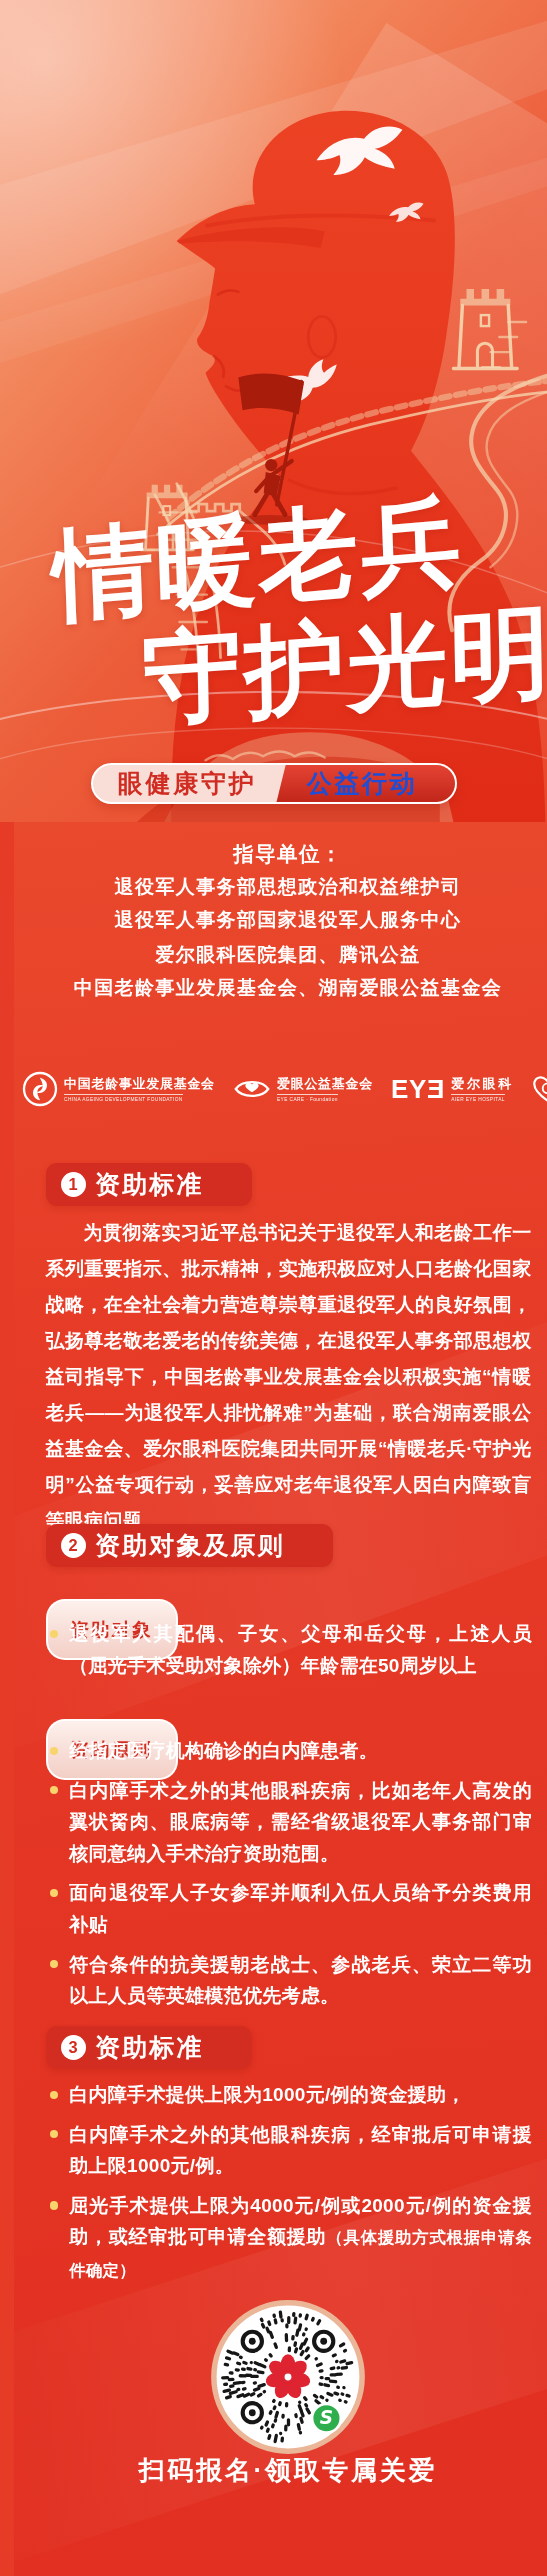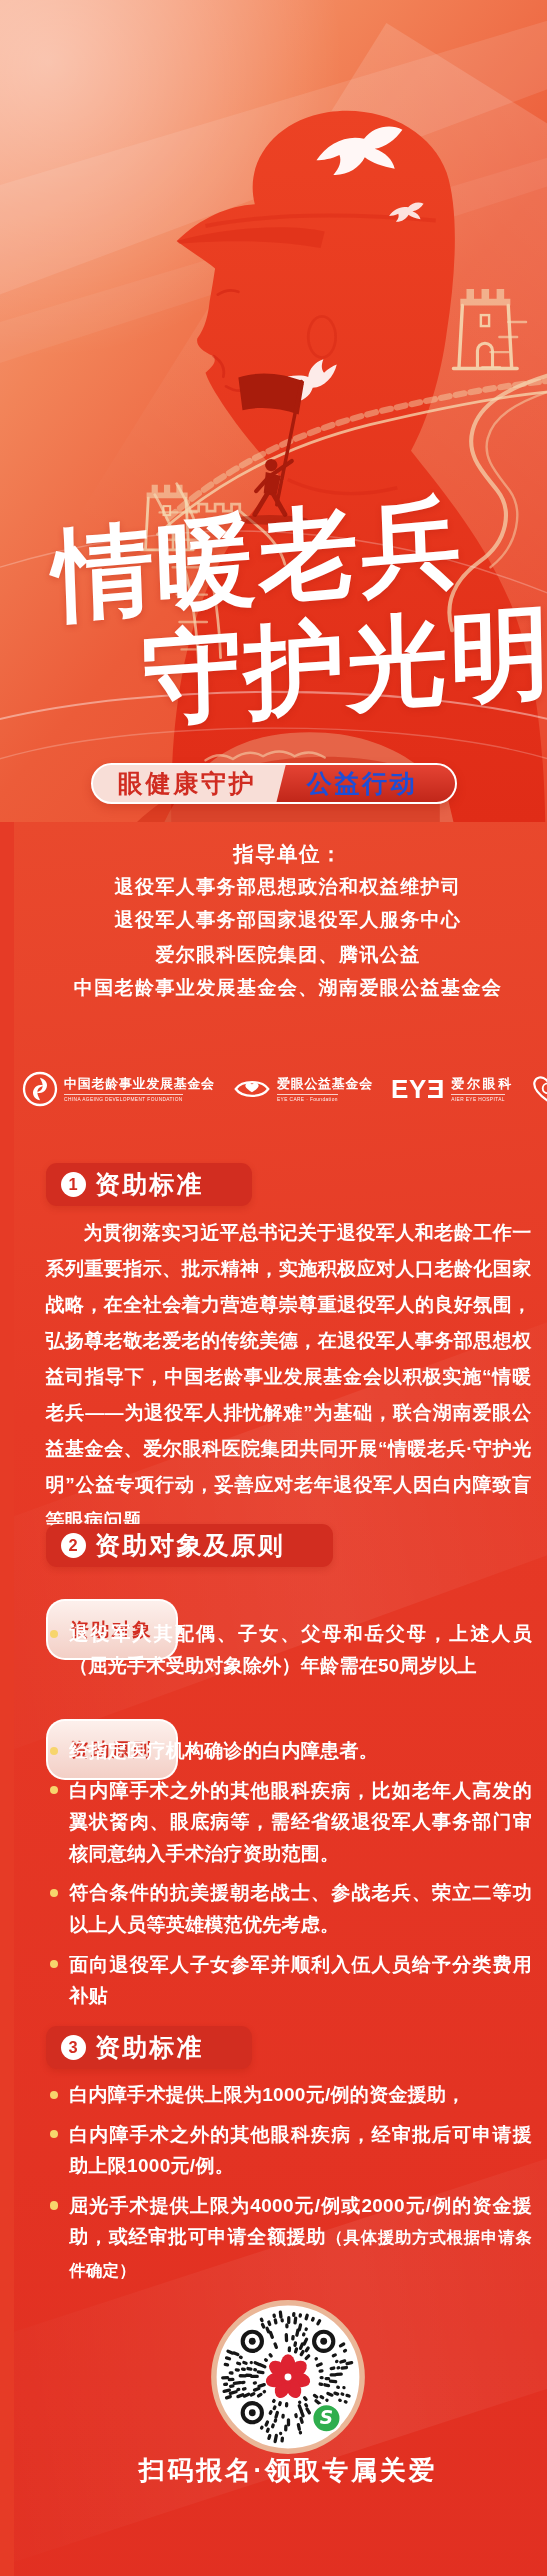--- a/index.html
+++ b/index.html
@@ -278,25 +278,25 @@
     <div class="bullet">
       <span class="dot"></span>
       <span class="btext">经指定医疗机构确诊的白内障患者。</span>
     </div>
     <div class="bullet">
       <span class="dot"></span>
       <span class="btext">白内障手术之外的其他眼科疾病，比如老年人高发的翼状胬肉、眼底病等，需经省级退役军人事务部门审核同意纳入手术治疗资助范围。</span>
     </div>
     <div class="bullet">
       <span class="dot"></span>
+      <span class="btext">面向退役军人子女参军并顺利入伍人员给予分类费用补贴</span>
+    </div>
+    <div class="bullet">
+      <span class="dot"></span>
       <span class="btext">符合条件的抗美援朝老战士、参战老兵、荣立二等功以上人员等英雄模范优先考虑。</span>
-    </div>
-    <div class="bullet">
-      <span class="dot"></span>
-      <span class="btext">面向退役军人子女参军并顺利入伍人员给予分类费用补贴</span>
     </div>
   </div>
 
   <div class="chip chip3">
     <span class="chip-num">3</span>
     <span class="chip-title">资助标准</span>
   </div>
   <div class="bullets group-c">
     <div class="bullet">
       <span class="dot"></span>

